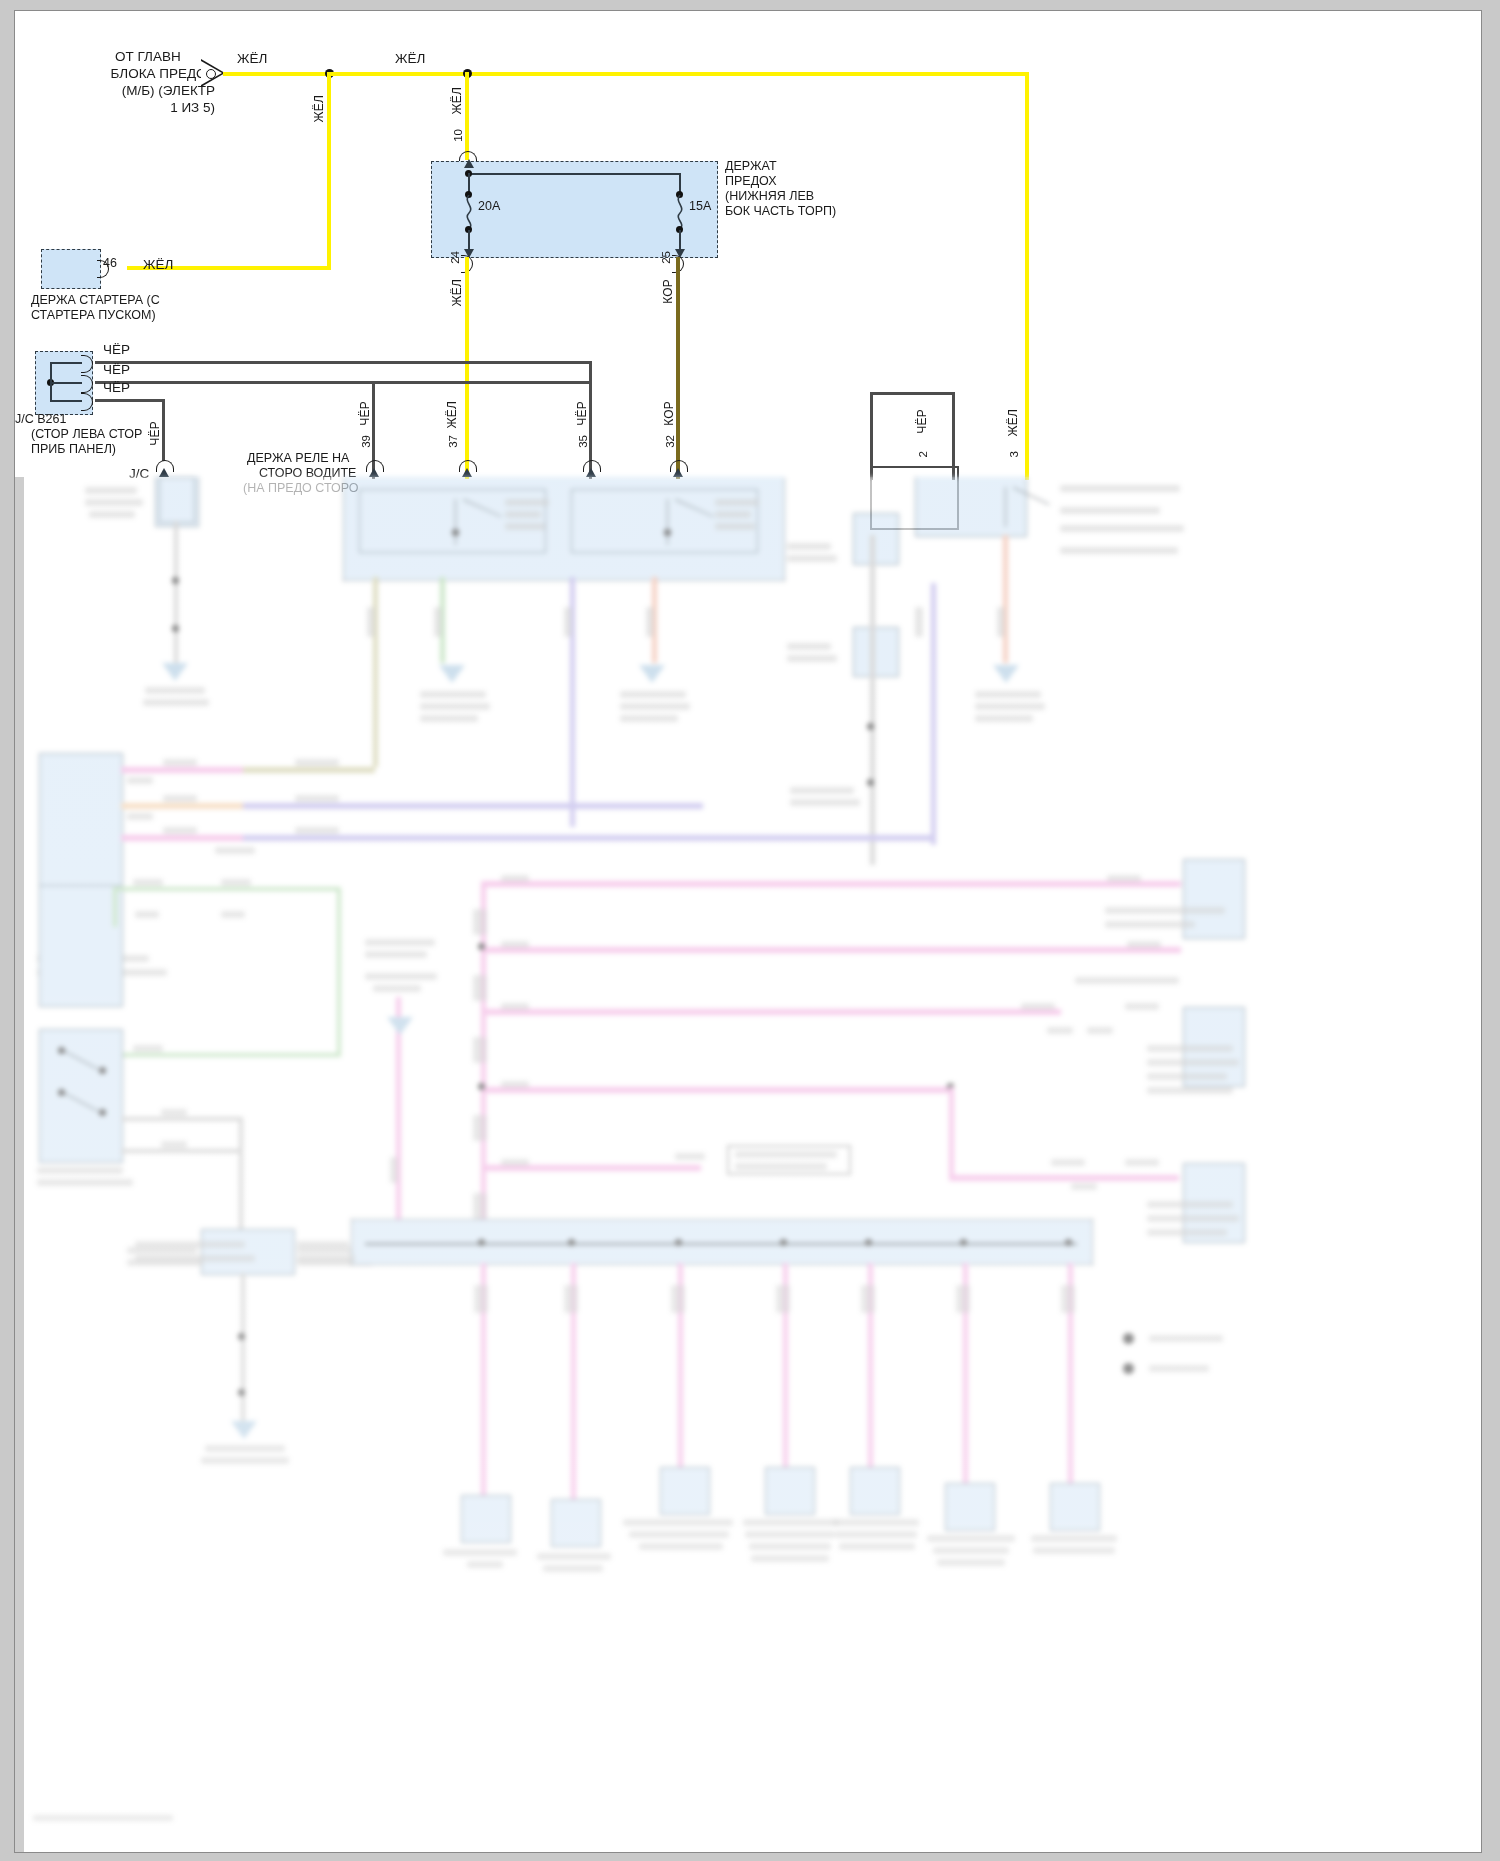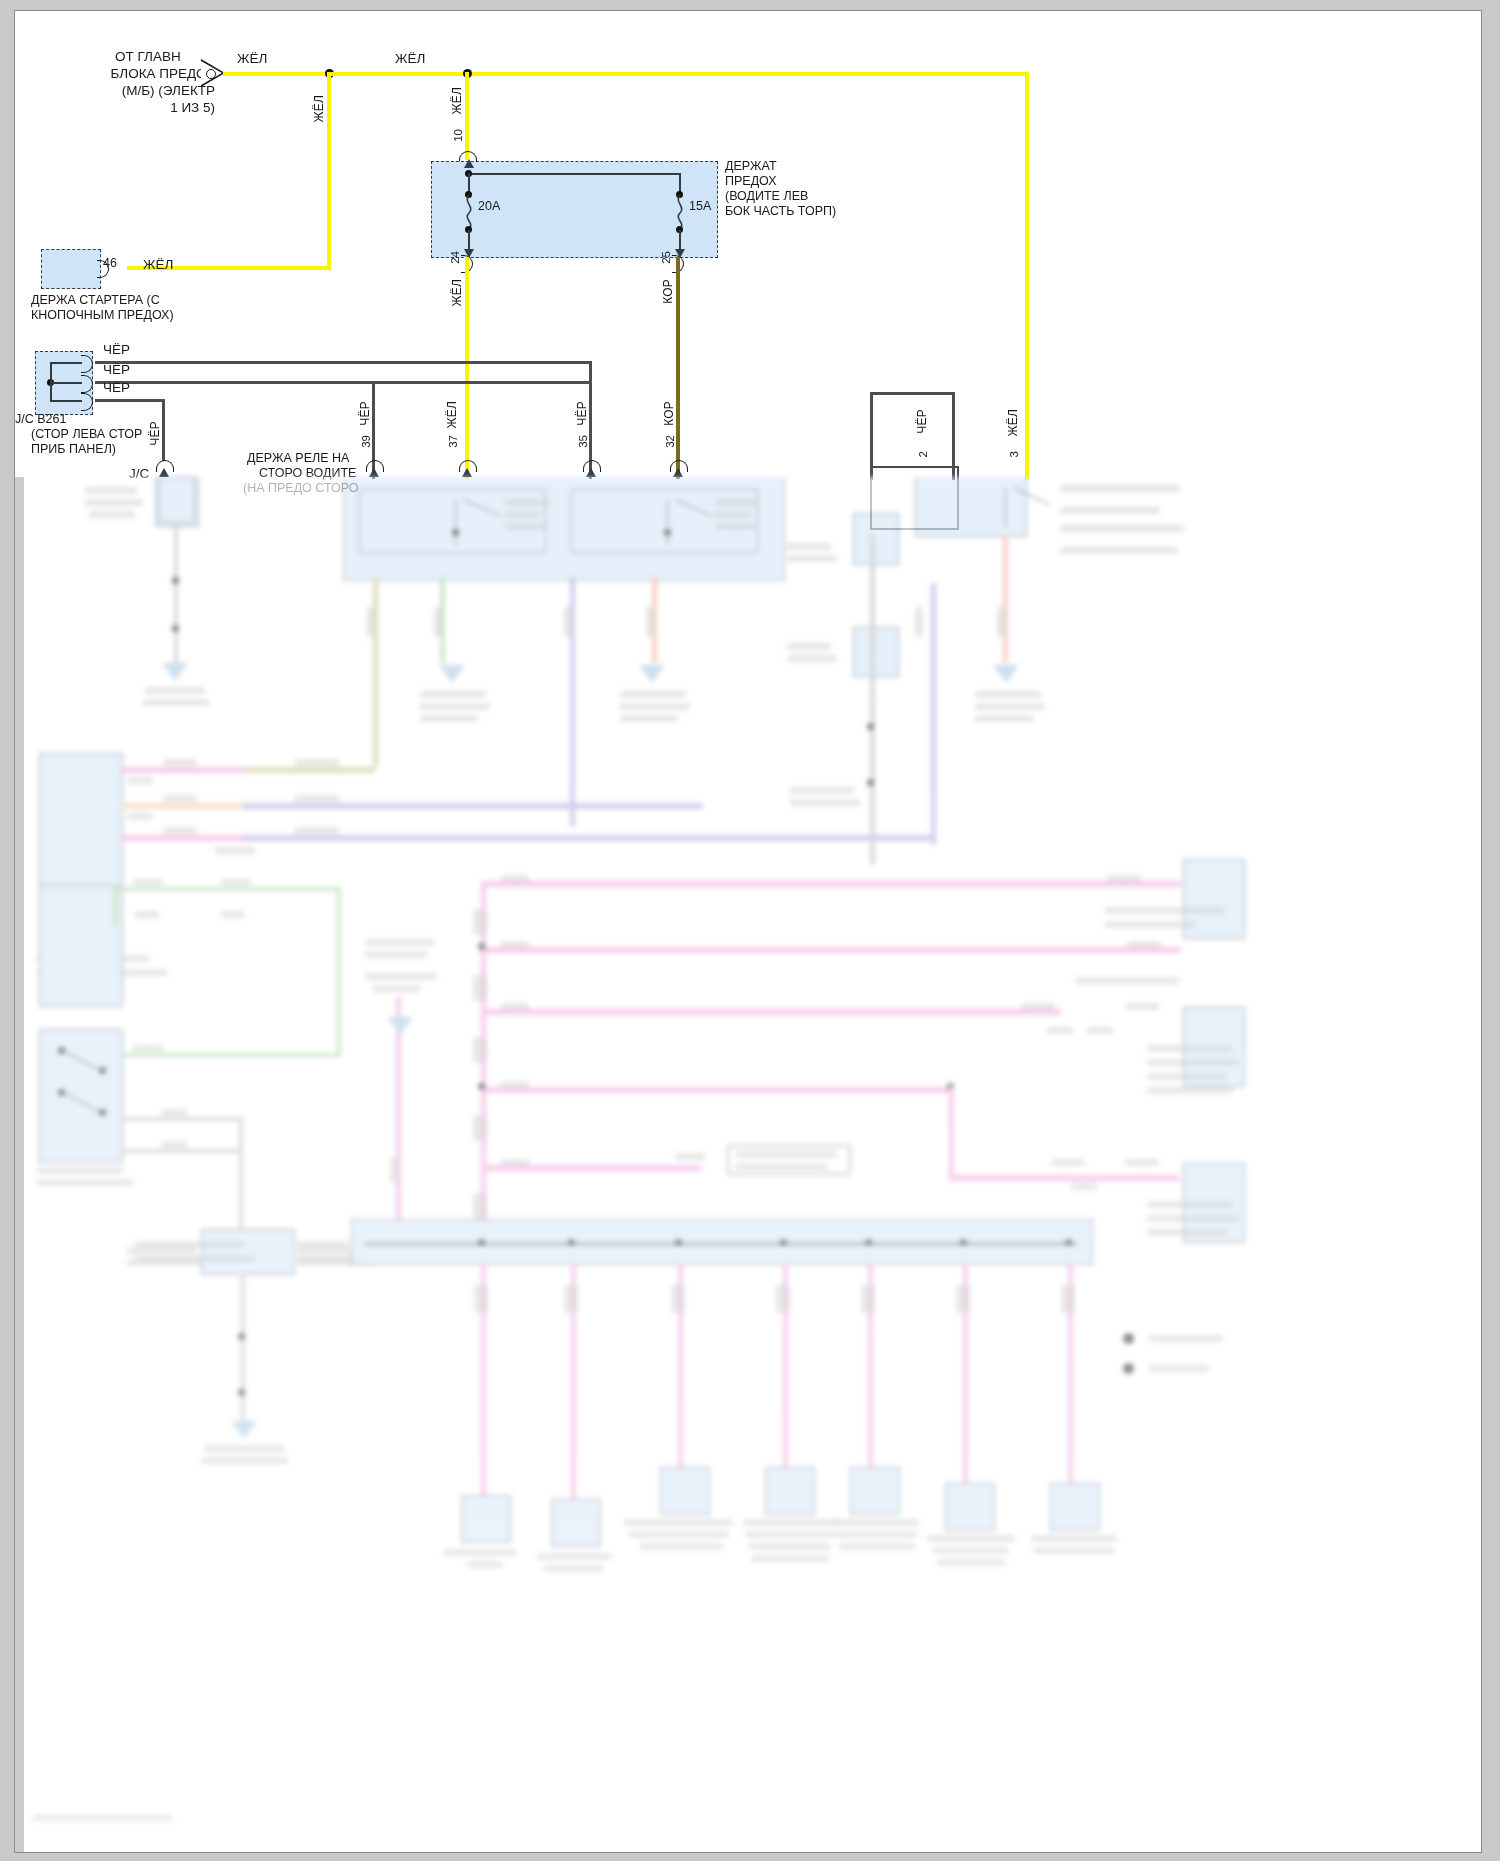--- a/index.html
+++ b/index.html
@@ -112,31 +112,31 @@
 
     <div class="wire w-yel" style="left:312px;top:61px;width:4px;height:196px;"></div>
     <div class="vtxt" style="left:297px;top:84px;">ЖЁЛ</div>
     <div class="wire w-yel" style="left:112px;top:255px;width:204px;height:4px;"></div>
 
     <div class="box-dash" style="left:26px;top:238px;width:58px;height:38px;"></div>
     <div class="conn" style="left:82px;top:249px;"></div>
     <div class="txt t12" style="left:88px;top:245px;">46</div>
     <div class="txt t13" style="left:128px;top:246px;">ЖЁЛ</div>
     <div class="txt t12" style="left:16px;top:282px;">ДЕРЖА СТАРТЕРА (С</div>
-    <div class="txt t12" style="left:16px;top:297px;">КНОПОЧНЫМ ПРЕДОХ)</div>
+    <div class="txt t12" style="left:16px;top:297px;">СТАРТЕРА ПУСКОМ)</div>
 
     <div class="wire w-yel" style="left:450px;top:61px;width:4px;height:88px;"></div>
     <div class="vtxt" style="left:435px;top:76px;">ЖЁЛ</div>
     <div class="vnum" style="left:437px;top:118px;">10</div>
     <div class="conn-d" style="left:444px;top:140px;"></div>
 
     <div class="box-dash" style="left:416px;top:150px;width:285px;height:95px;"></div>
     <div class="txt t12" style="left:710px;top:148px;">ДЕРЖАТ</div>
     <div class="txt t12" style="left:710px;top:163px;">ПРЕДОХ</div>
-    <div class="txt t12" style="left:710px;top:178px;">(ВОДИТЕ ЛЕВ</div>
+    <div class="txt t12" style="left:710px;top:178px;">(НИЖНЯЯ ЛЕВ</div>
     <div class="txt t12" style="left:710px;top:193px;">БОК ЧАСТЬ ТОРП)</div>
 
     <div class="ln" style="left:453px;top:162px;width:212px;height:1.6px;"></div>
     <div class="sdot" style="left:450px;top:159px;"></div>
     <div class="arr-up" style="left:449px;top:148px;"></div>
 
     <div class="ln" style="left:453px;top:162px;width:1.6px;height:22px;"></div>
     <div class="sdot" style="left:450px;top:180px;"></div>
     <svg class="fuse" style="left:448px;top:184px;" viewBox="0 0 12 34">
       <path d="M6 0 C 0 7, 12 12, 6 18 C 0 24, 12 28, 6 34" fill="none" stroke="#2f3b45" stroke-width="1.6"></path>

